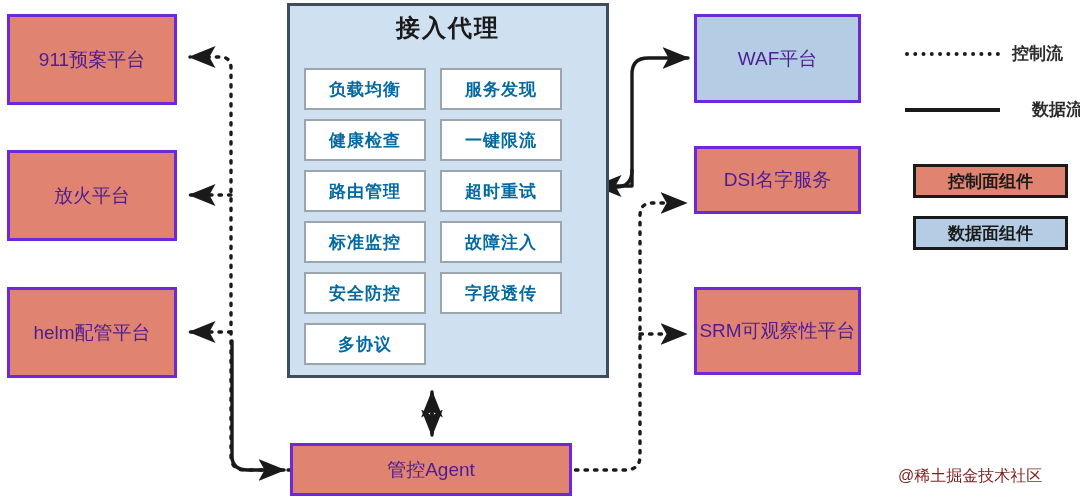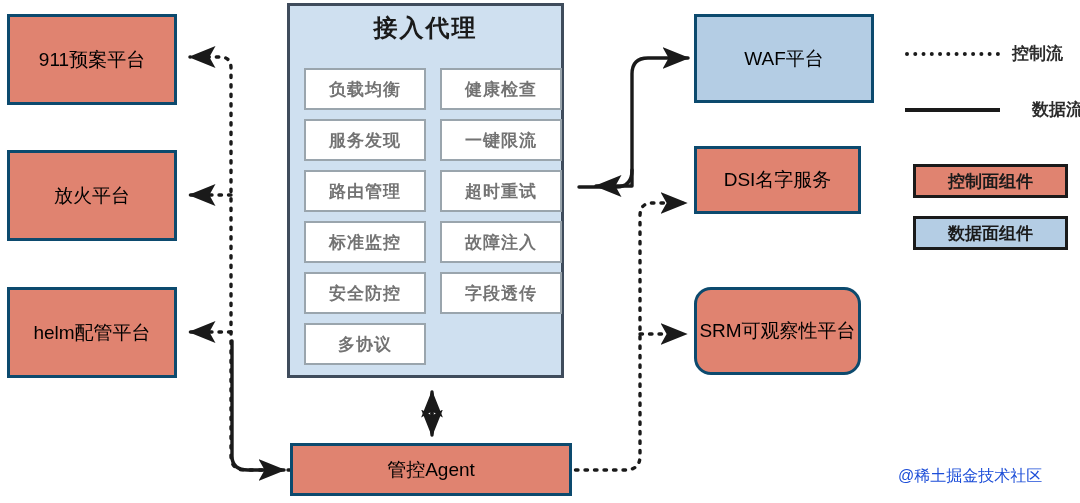--- a/index.html
+++ b/index.html
@@ -2,57 +2,57 @@
 <html><head>
 <meta charset="utf-8">
 <style>
   html,body{margin:0;padding:0;background:#ffffff;}
   body{width:1080px;height:503px;position:relative;overflow:hidden;
        font-family:"Liberation Sans","DejaVu Sans",sans-serif;}
   #stage{position:absolute;left:0;top:0;width:1080px;height:503px;}
   svg#wires{position:absolute;left:0;top:0;width:1080px;height:503px;pointer-events:none;}
 
   .box{position:absolute;box-sizing:border-box;display:flex;align-items:center;
-       justify-content:center;text-align:right;border:3px solid #0c4a6e;
-       color:#000000;line-height:1.25;}
+       justify-content:center;text-align:right;border:3px solid #6d28d9;
+       color:#4c1d95;line-height:1.25;}
   .ctrl{background:#e08370;}
   .data{background:#b4cde4;}
 
   .node-911   {left:7px;  top:14px;  width:170px; height:91px; font-size:19px;}
   .node-fire  {left:7px;  top:150px; width:170px; height:91px; font-size:19px;}
   .node-helm  {left:7px;  top:287px; width:170px; height:91px; font-size:19px;}
-  .node-waf   {left:694px;top:14px;  width:180px; height:89px; font-size:19px;}
+  .node-waf   {left:694px;top:14px;  width:167px; height:89px; font-size:19px;}
   .node-dsi   {left:694px;top:146px; width:167px; height:68px; font-size:19px;}
-  .node-srm   {left:694px;top:287px; width:167px; height:88px; font-size:19px;border-radius:17px;}
+  .node-srm   {left:694px;top:287px; width:167px; height:88px; font-size:19px;}
   .node-agent {left:290px;top:443px; width:282px; height:53px; font-size:19px;}
 
   
-  #proxy{position:absolute;left:287px;top:3px;width:277px;height:375px;
+  #proxy{position:absolute;left:287px;top:3px;width:322px;height:375px;
          box-sizing:border-box;border:3px solid #3f4c5c;background:#cfe0f0;}
   #proxy .title{position:absolute;left:0;top:6px;width:100%;text-align:center;
          font-size:24px;font-weight:bold;color:#1a1a1a;letter-spacing:2px;}
   #proxy .grid{position:absolute;left:14px;top:62px;width:258px;
          display:grid;grid-template-columns:1fr 1fr;gap:9px 14px;}
   #proxy .cell{background:#ffffff;border:2px solid #9aa5ad;height:38px;
          display:flex;align-items:center;justify-content:center;
-         font-size:17px;font-weight:bold;color:#737373;letter-spacing:1px;}
+         font-size:17px;font-weight:bold;color:#0369a1;letter-spacing:1px;}
 
   
   #legend{position:absolute;left:905px;top:20px;width:175px;height:250px;}
   .lg-row{position:absolute;display:flex;align-items:center;}
   .lg-line-dot{width:95px;height:0;border-top:4px dotted #1a1a1a;}
   .lg-line-solid{width:95px;height:0;border-top:4px solid #1a1a1a;}
   .lg-text{margin-left:12px;font-size:17px;font-weight:bold;color:#2b2b2b;
            white-space:nowrap;}
   .lg-chip{position:absolute;box-sizing:border-box;width:155px;height:34px;
            border:3px solid #1a1a1a;display:flex;align-items:center;
            justify-content:center;font-size:17px;font-weight:bold;color:#1a1a1a;}
 
   #watermark{position:absolute;left:898px;top:466px;font-size:16px;
-             color:#1d4ed8;white-space:nowrap;}
+             color:#7f1d1d;white-space:nowrap;}
 </style>
 </head>
 <body>
 
 <div id="stage">
 
   <svg id="wires" viewBox="0 0 1080 503" xmlns="http://www.w3.org/2000/svg">
     <defs>
       <marker id="ah" markerWidth="9" markerHeight="9" refX="7.5" refY="3.2" orient="auto" markerUnits="strokeWidth">
         <path d="M0,0 L8,3.2 L0,6.4 L1.8,3.2 z" fill="#1a1a1a"></path>
@@ -95,22 +95,22 @@
     <span>放火平台</span>
   </div>
   <div class="box ctrl node-helm">
     <span>helm配管平台</span>
   </div>
 
   <div id="proxy">
     <div class="title">接入代理</div>
     <div class="grid">
       <div class="cell">负载均衡</div>
+      <div class="cell">服务发现</div>
       <div class="cell">健康检查</div>
-      <div class="cell">服务发现</div>
       <div class="cell">一键限流</div>
       <div class="cell">路由管理</div>
       <div class="cell">超时重试</div>
       <div class="cell">标准监控</div>
       <div class="cell">故障注入</div>
       <div class="cell">安全防控</div>
       <div class="cell">字段透传</div>
       <div class="cell">多协议</div>
     </div>
   </div>

